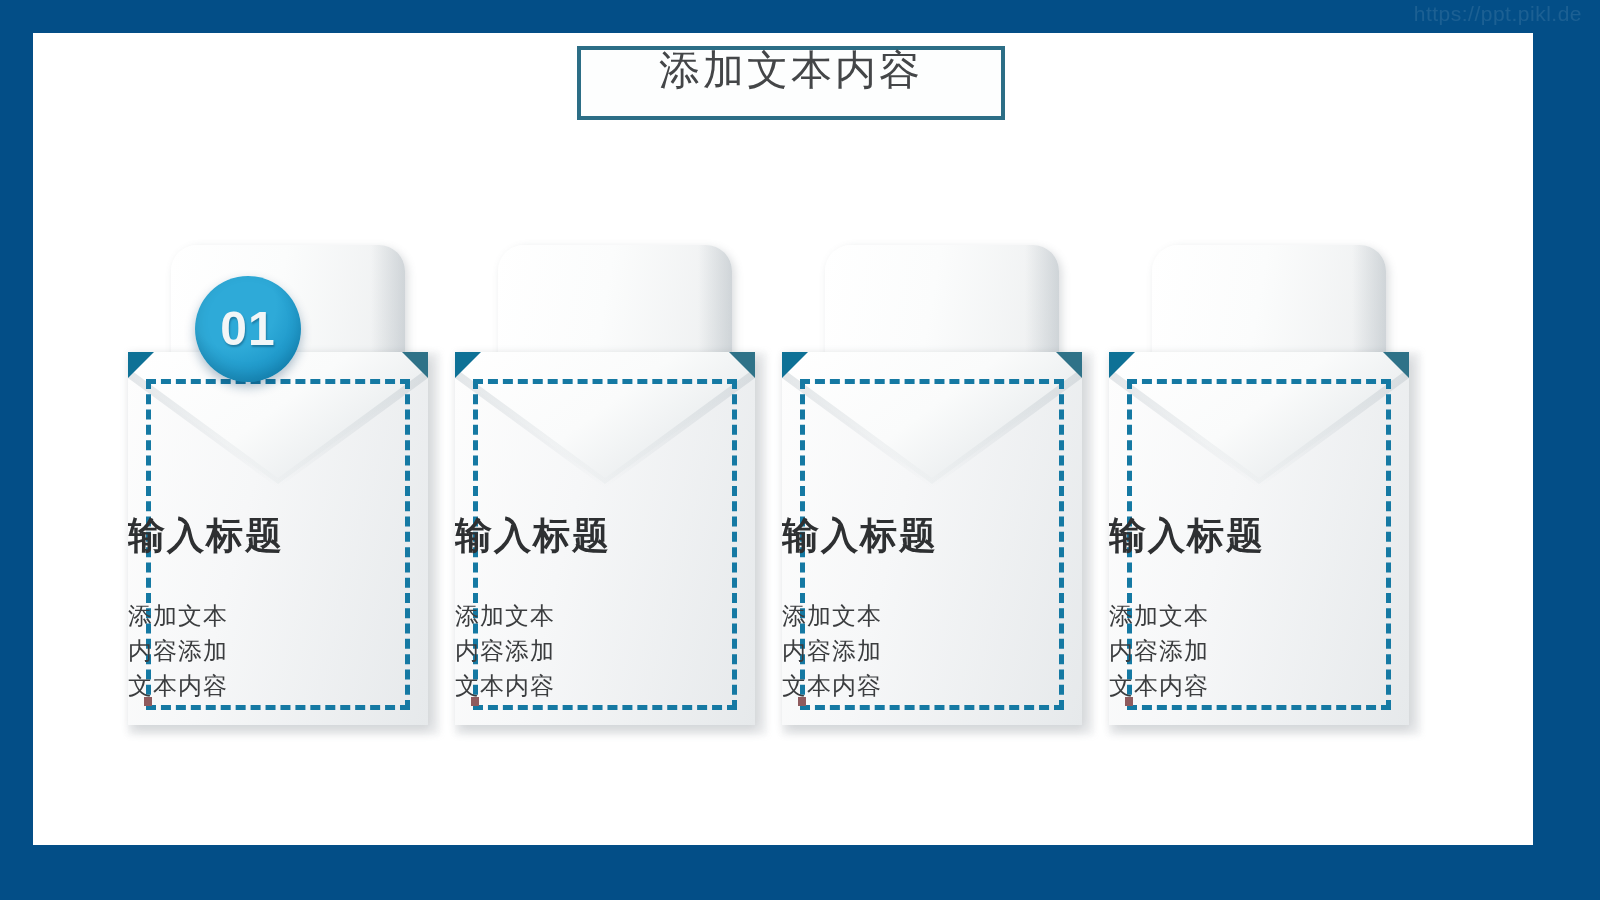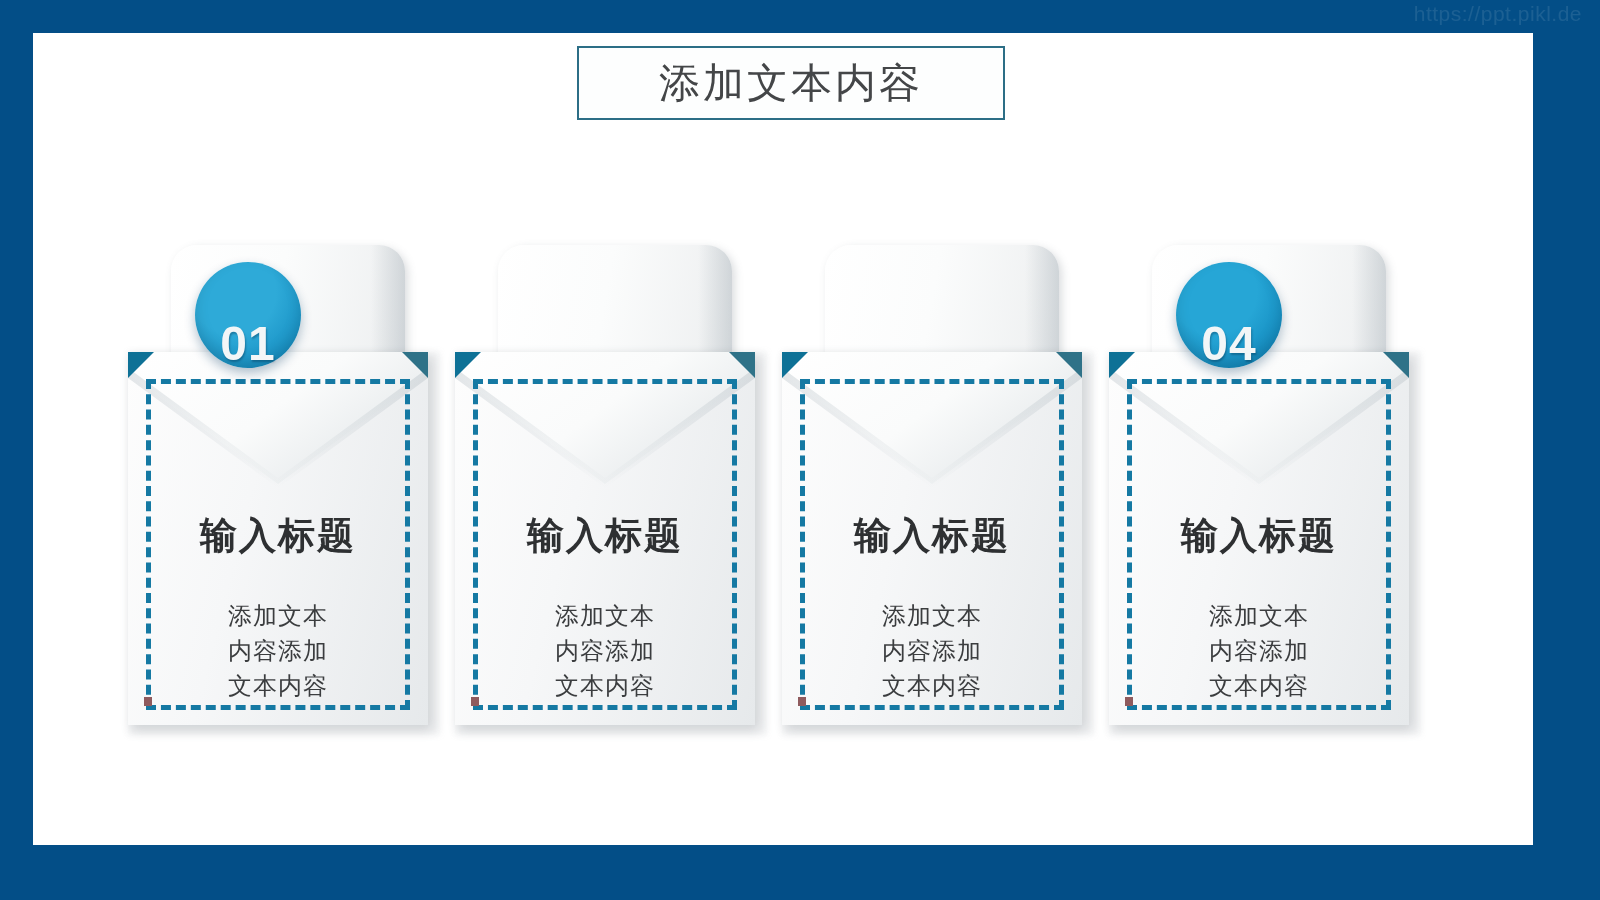--- a/index.html
+++ b/index.html
@@ -29,23 +29,23 @@
     width:1500px; height:812px;
     background:#ffffff;
     overflow:hidden;
   }
 
   
   #title-box{
     position:absolute;
     left:544px; top:13px;
     width:428px; height:74px;
-    border:2px solid #4c1d95;
+    border:4px solid #4c1d95;
     background:#fdfefe;
-    display:flex; align-items:center; justify-content:center;
+    display:flex; align-items:flex-start; justify-content:center;
   }
   #title-text{
     font-size:41px;
     color:#444648;
     letter-spacing:3px;
     line-height:1;
     white-space:nowrap;
   }
 
   
@@ -76,24 +76,24 @@
   .tab-shade{
     position:absolute;
     right:0; top:0; width:34px; height:140px;
     border-radius:0 26px 0 0;
     background:linear-gradient(90deg,rgba(200,206,210,0) 0%,rgba(182,190,196,.55) 100%);
   }
 
   
   .circle{
     position:absolute;
-    left:67px; top:22px;
+    left:67px; top:36px;
     width:106px; height:106px;
     border-radius:50%;
-    display:flex; align-items:flex-end; justify-content:center;
+    display:flex; align-items:center; justify-content:center;
     z-index:6;
     box-shadow:0 5px 11px rgba(10,60,100,.32), inset 0 -7px 14px rgba(0,0,0,.13);
   }
   .circle-num{
     font-size:48px;
     font-weight:bold;
     color:#f2f6f7;
     letter-spacing:1px;
     line-height:1;
     text-shadow:1px 2px 2px rgba(0,40,70,.35);
@@ -140,21 +140,21 @@
     width:264px; height:331px;
     border:5px dashed #1579a3;
     z-index:8;
   }
 
   
   .card-text{
     position:absolute;
     left:0; top:165px;
     width:300px;
-    text-align:center;
+    text-align:left;
     z-index:9;
   }
   .card-title{
     font-size:37px;
     font-weight:bold;
     color:#2e3032;
     letter-spacing:2px;
     line-height:1;
     margin-bottom:44px;
   }
@@ -309,23 +309,20 @@
                 <div>文本内容</div>
               </div>
             </div>
           </div>
         </div>
         <div class="card card-3">
           <div class="slab"></div>
           <div class="tab">
             <div class="tab-shade"></div>
           </div>
-          <div class="circle" style="background: radial-gradient(circle at 36% 28%, rgb(38, 166, 214) 0%, rgb(38, 166, 214) 42%, rgb(10, 124, 178) 100%);">
-            <span class="circle-num">04</span>
-          </div>
           <div class="envelope">
             <div class="corner-l" style="border-top-color: rgb(14, 113, 150);"></div>
             <div class="corner-r"></div>
             <div class="flap">
               <svg width="300" height="148" viewBox="0 0 300 148">
                 <defs>
                   <linearGradient id="flapg3" x1="0" y1="0" x2="1" y2="0.6">
                     <stop offset="0%" stop-color="#ffffff"></stop>
                     <stop offset="55%" stop-color="#fafbfb"></stop>
                     <stop offset="100%" stop-color="#e4e8ea"></stop>

